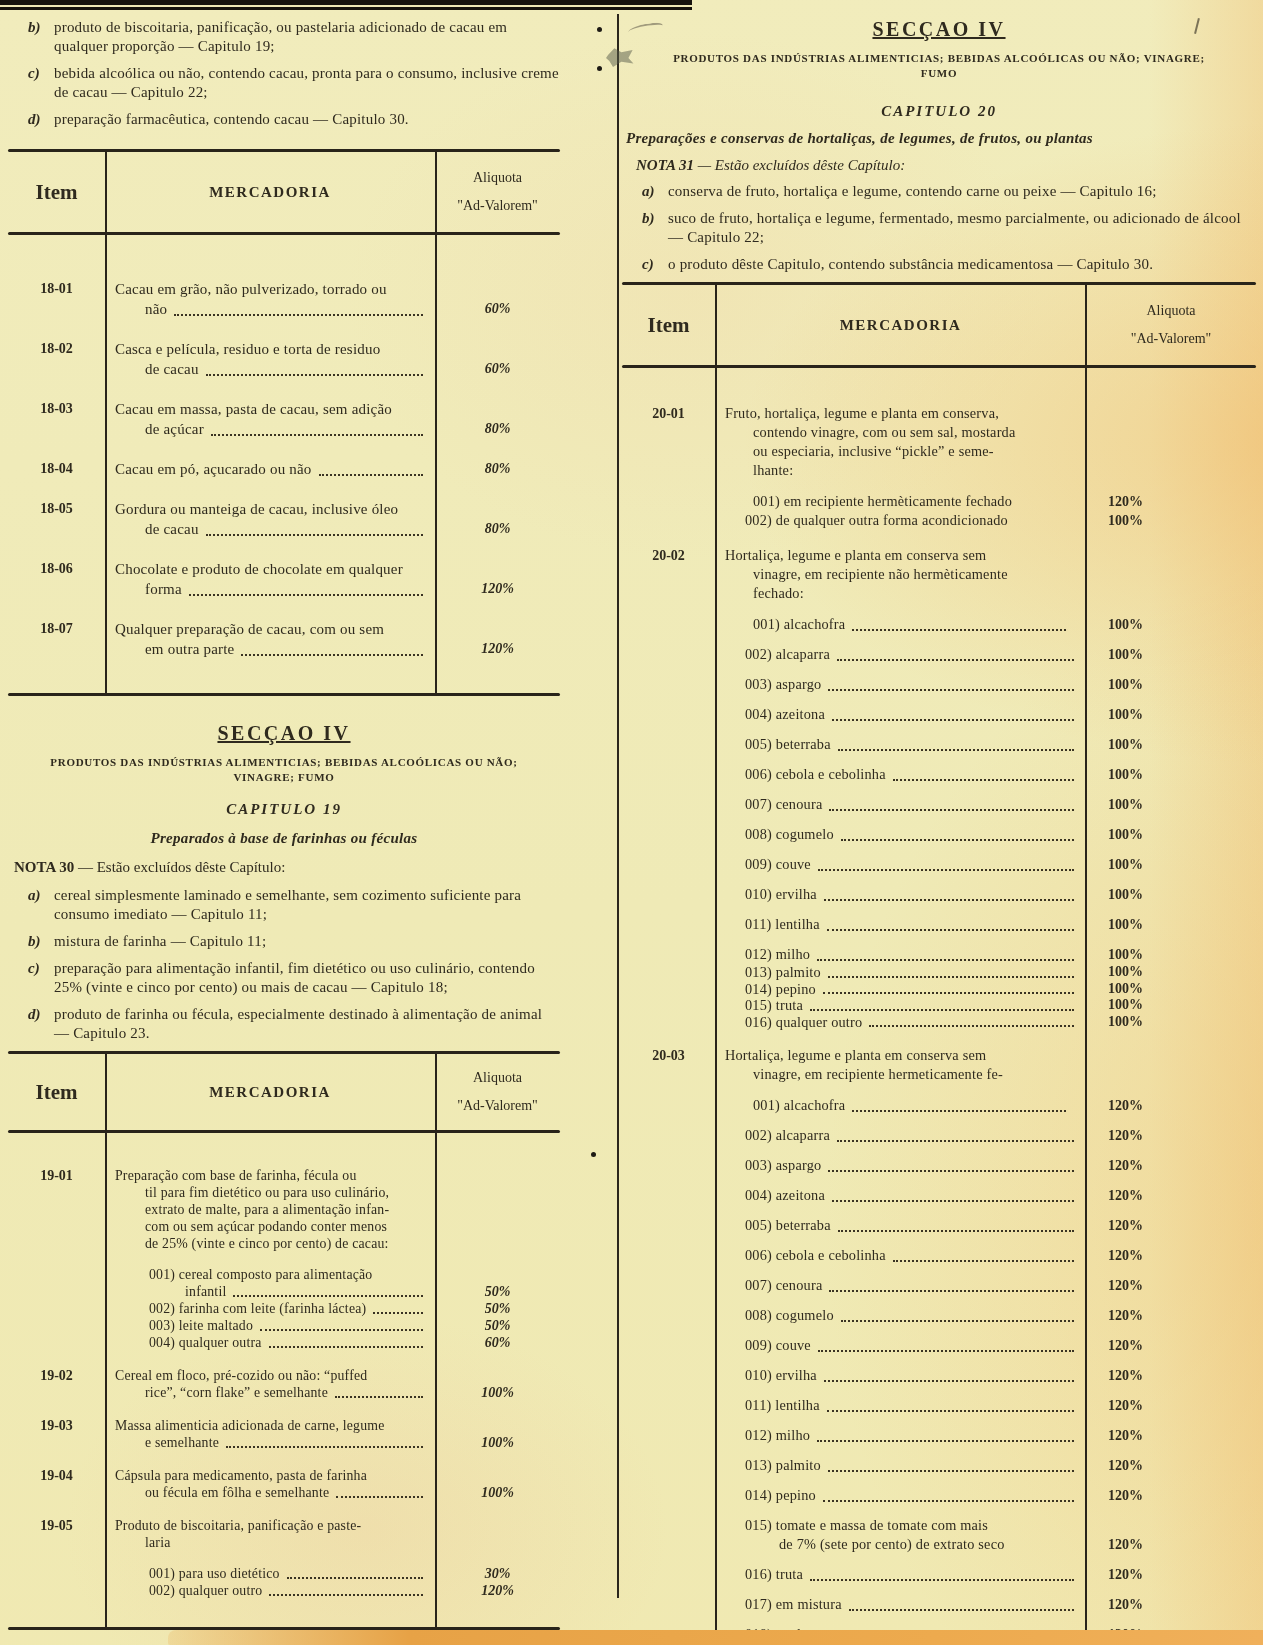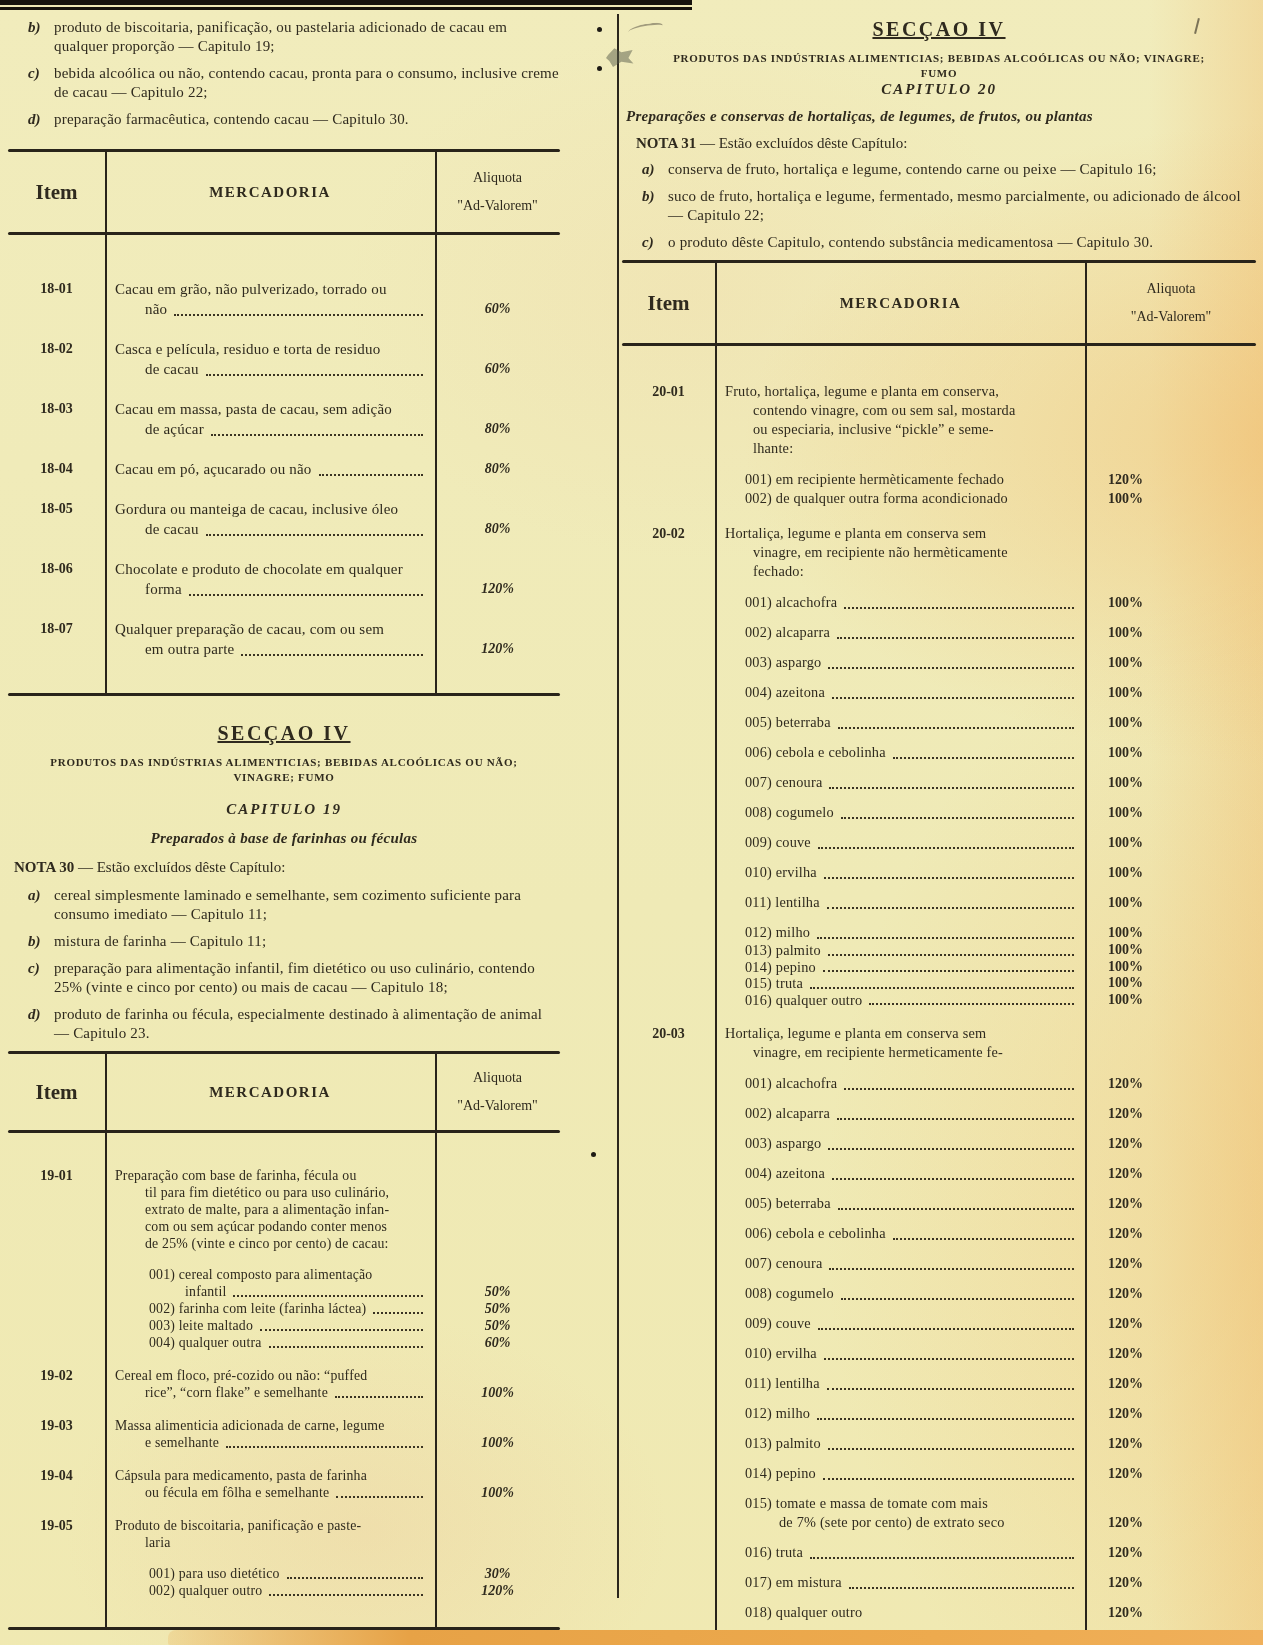--- a/index.html
+++ b/index.html
@@ -34,25 +34,25 @@
   .nlabel{width:46px;min-width:46px;font-weight:bold;font-style:italic;padding-left:20px;box-sizing:border-box;}
   .ntext{flex:1;letter-spacing:.2px;}
   .right .ntext{padding-right:14px;}
 
   
   .secblock{text-align:center;}
   .sec-title{font-size:20px;font-weight:bold;letter-spacing:2.5px;margin-top:26px;text-decoration:underline;}
   .right .sec-title{margin-top:6px;}
   .sec-sub{font-size:11px;font-weight:bold;letter-spacing:.7px;margin:10px 40px 0;line-height:15px;}
   .sec-cap{font-size:15px;font-weight:bold;font-style:italic;letter-spacing:2px;margin-top:16px;}
-  .right .sec-cap{margin-top:0;}
+  .right .sec-cap{margin-top:22px;}
   .sec-ital{font-size:15px;font-style:italic;font-weight:bold;margin-top:12px;letter-spacing:.3px;}
   .right .sec-ital{margin-top:10px;text-align:left;padding-left:4px;}
   .nota{text-align:left;font-size:15px;margin:12px 0 10px 6px;}
-  .right .nota{margin:10px 0 8px 14px;}
+  .right .nota{margin:10px 0 8px 14px;font-style:italic;}
   .nota .nb{font-weight:bold;}
 
   
   .ttable{position:relative;}
   .trule{height:3px;background:#29241a;border-radius:2px;}
   .thead{position:relative;display:flex;align-items:center;}
   .t18 .thead,.t20 .thead{height:80px;} .t19 .thead{height:76px;}
   .th-item{font-weight:bold;font-size:21px;text-align:center;}
   .t18 .th-item,.t19 .th-item{width:97px;} .t20 .th-item{width:93px;}
   .th-merc{flex:1;text-align:center;font-weight:bold;font-size:15px;letter-spacing:1.5px;}
@@ -83,21 +83,21 @@
   .t20 .c-desc.sub{padding-left:30px;}
   .t20 .c-desc.sub2{padding-left:64px;}
   .fill{flex:1;border-bottom:2px dotted #3a3322;margin:0 4px 3px 7px;min-width:10px;}
   .c-rate{font-weight:bold;}
   .t18 .c-rate,.t19 .c-rate{width:125px;min-width:125px;text-align:center;font-size:14px;font-style:italic;}
   .t20 .c-rate{width:170px;min-width:170px;text-align:left;padding-left:22px;box-sizing:border-box;font-size:14px;}
   .t18 .g-row{margin-top:20px;}
   .t19 .g-row{margin-top:16px;}
   .t19 .g-sub{margin-top:14px;}
   .t20 .g-row{margin-top:16px;}
-  .t20 .g-sub{margin-top:12px;}
+  .t20 .g-sub{margin-top:12px;gap:8px;}
   .t20 .g-sp{margin-top:11px;}
   .t20 .g-t{margin-top:0;}
 </style>
 </head>
 <body>
 
 <div class="page">
   <div class="tint"></div>
   <div class="topbar"></div>
   <div class="col-divider"></div>

